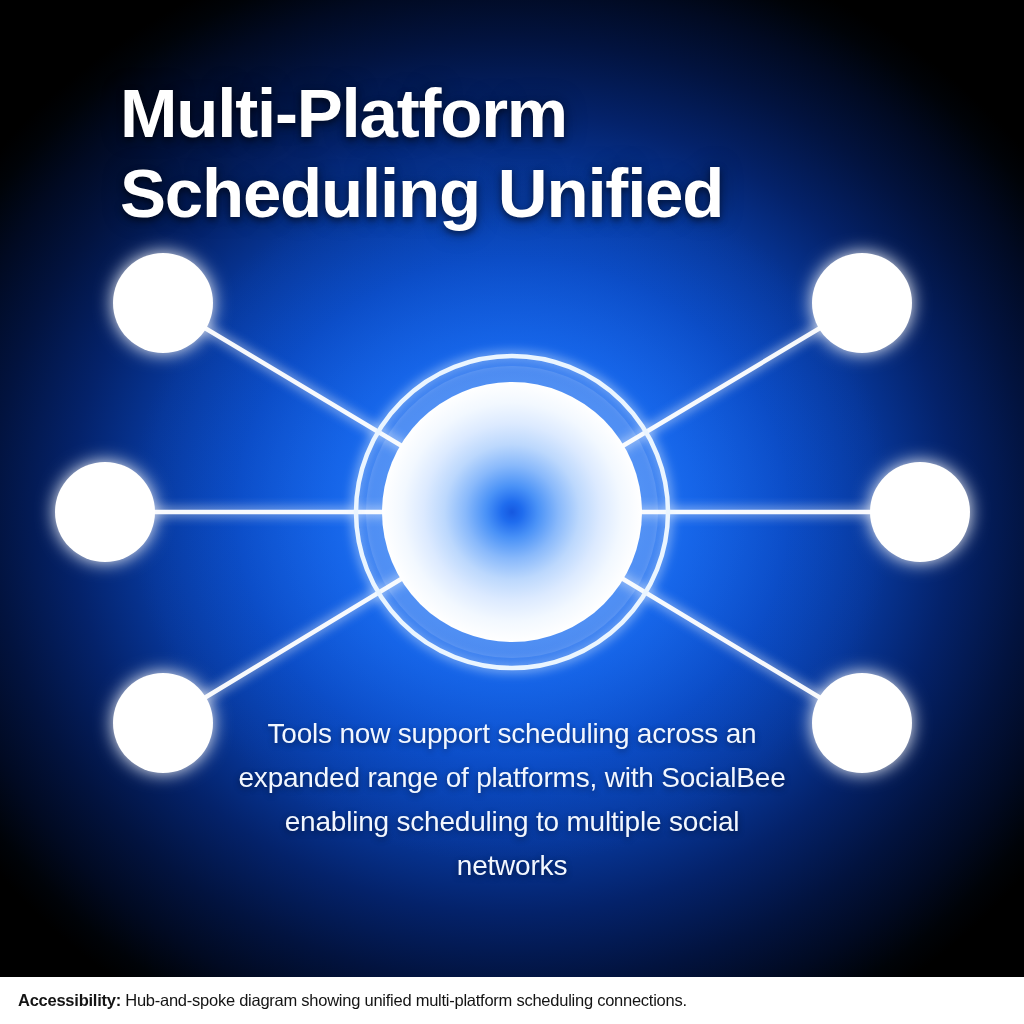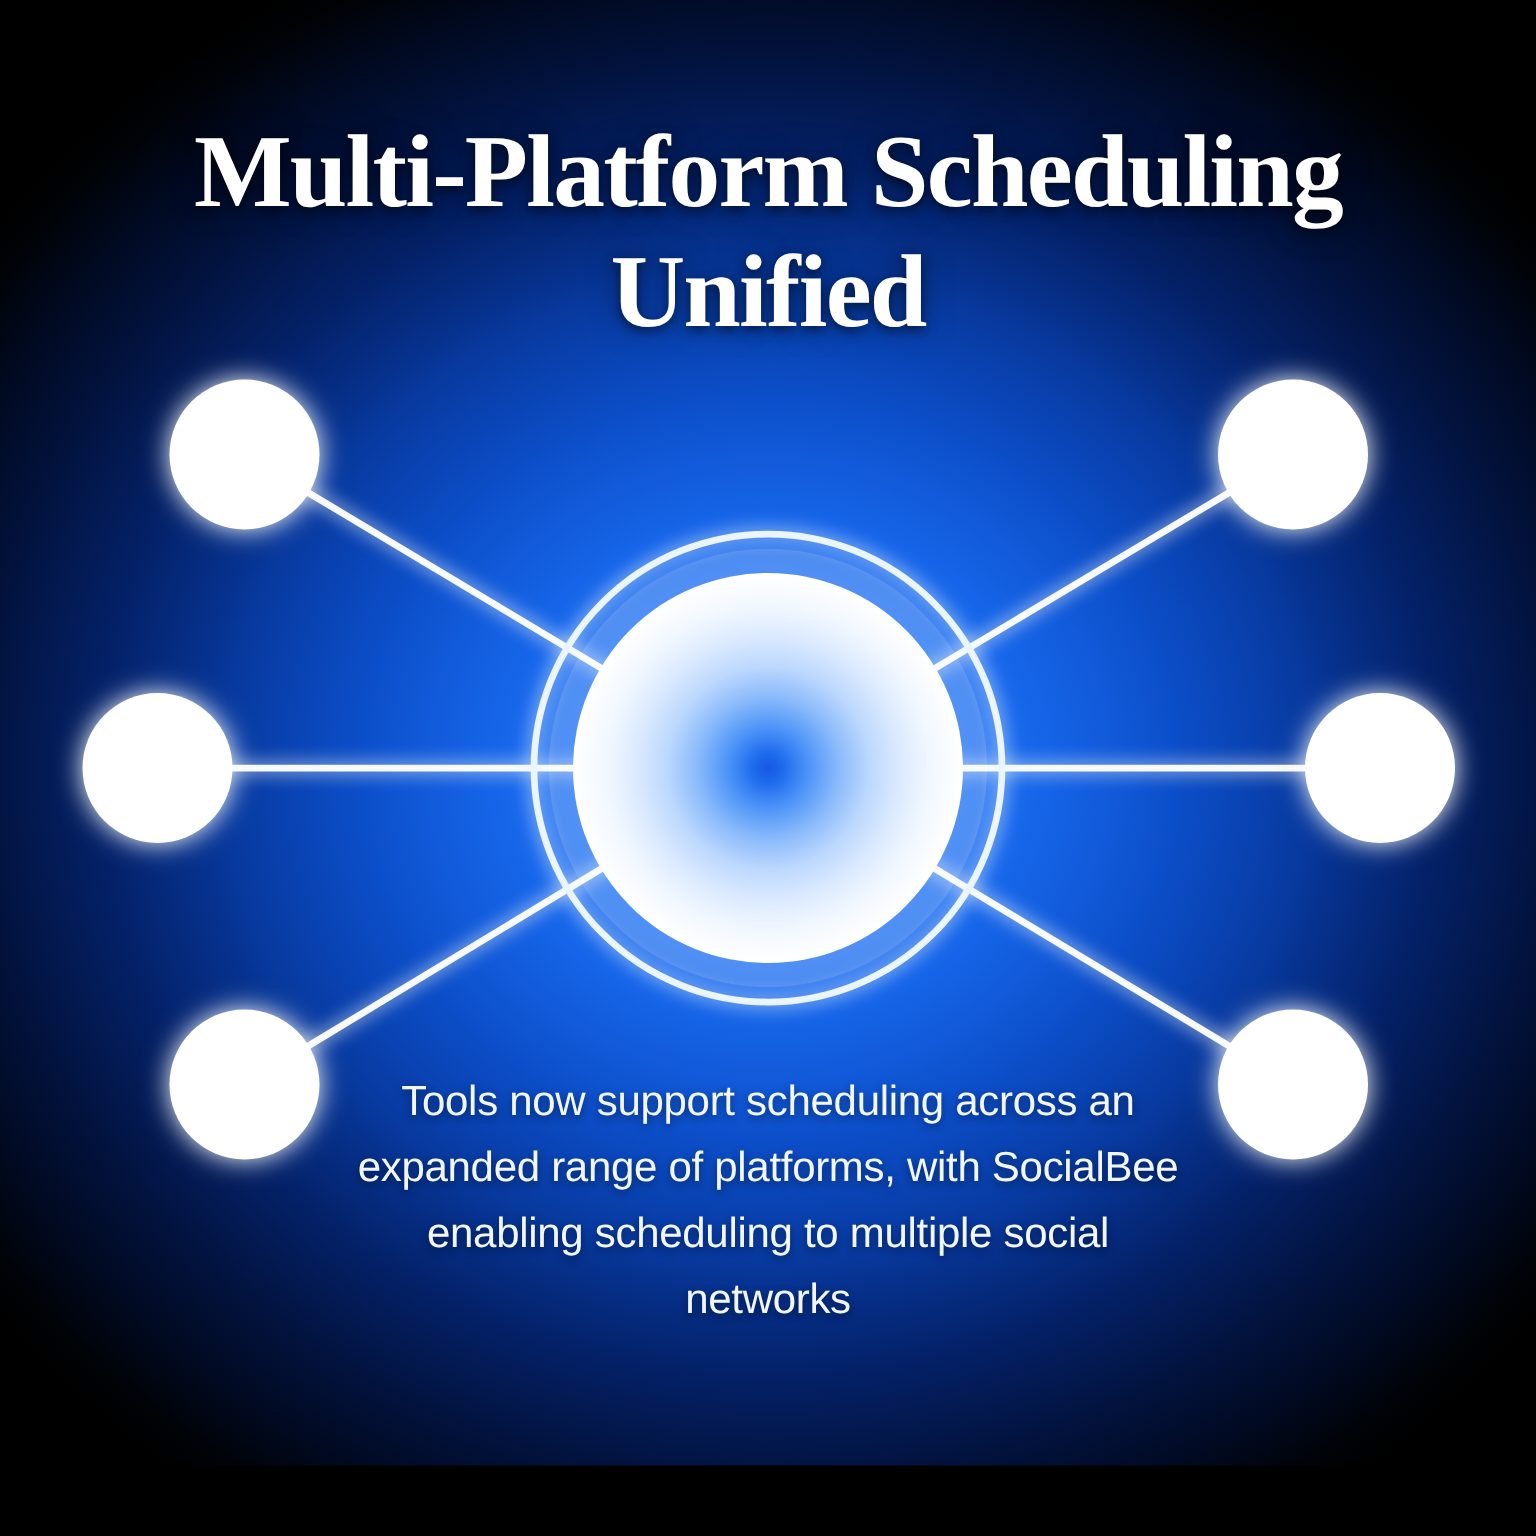--- a/index.html
+++ b/index.html
@@ -78,23 +78,23 @@
     width: 1024px;
     height: 977px;
   }
 
   
   .headline {
     position: absolute;
     left: 0;
     top: 74px;
     width: 1024px;
-    text-align: center;
+    text-align: left;
     color: #ffffff;
-    font-family: Liberation Serif, serif;
+    font-family: Liberation Sans, sans-serif;
     font-weight: bold;
     font-size: 69px;
     line-height: 80px;
     letter-spacing: -1.2px;
     text-shadow: 0 3px 7px rgba(0,0,0,0.55), 0 0 22px rgba(0,0,0,0.35);
     padding: 0 120px;
     box-sizing: border-box;
     pointer-events: none;
   }
 
@@ -200,14 +200,19 @@
         <circle cx="163" cy="723" r="50"></circle>
         <circle cx="862" cy="723" r="50"></circle>
       </g>
     </svg>
 
     <div class="headline">Multi-Platform Scheduling Unified</div>
     <div class="body-copy">Tools now support scheduling across an expanded range of platforms, with SocialBee enabling scheduling to multiple social networks</div>
 
   </div>
 
+  <div id="caption-bar">
+    <div id="caption-text">
+      <span class="lbl">Accessibility:</span><span>&nbsp;</span><span>Hub-and-spoke diagram showing unified multi-platform scheduling connections.</span>
+    </div>
+  </div>
 
 </div>
 
 </body></html>

